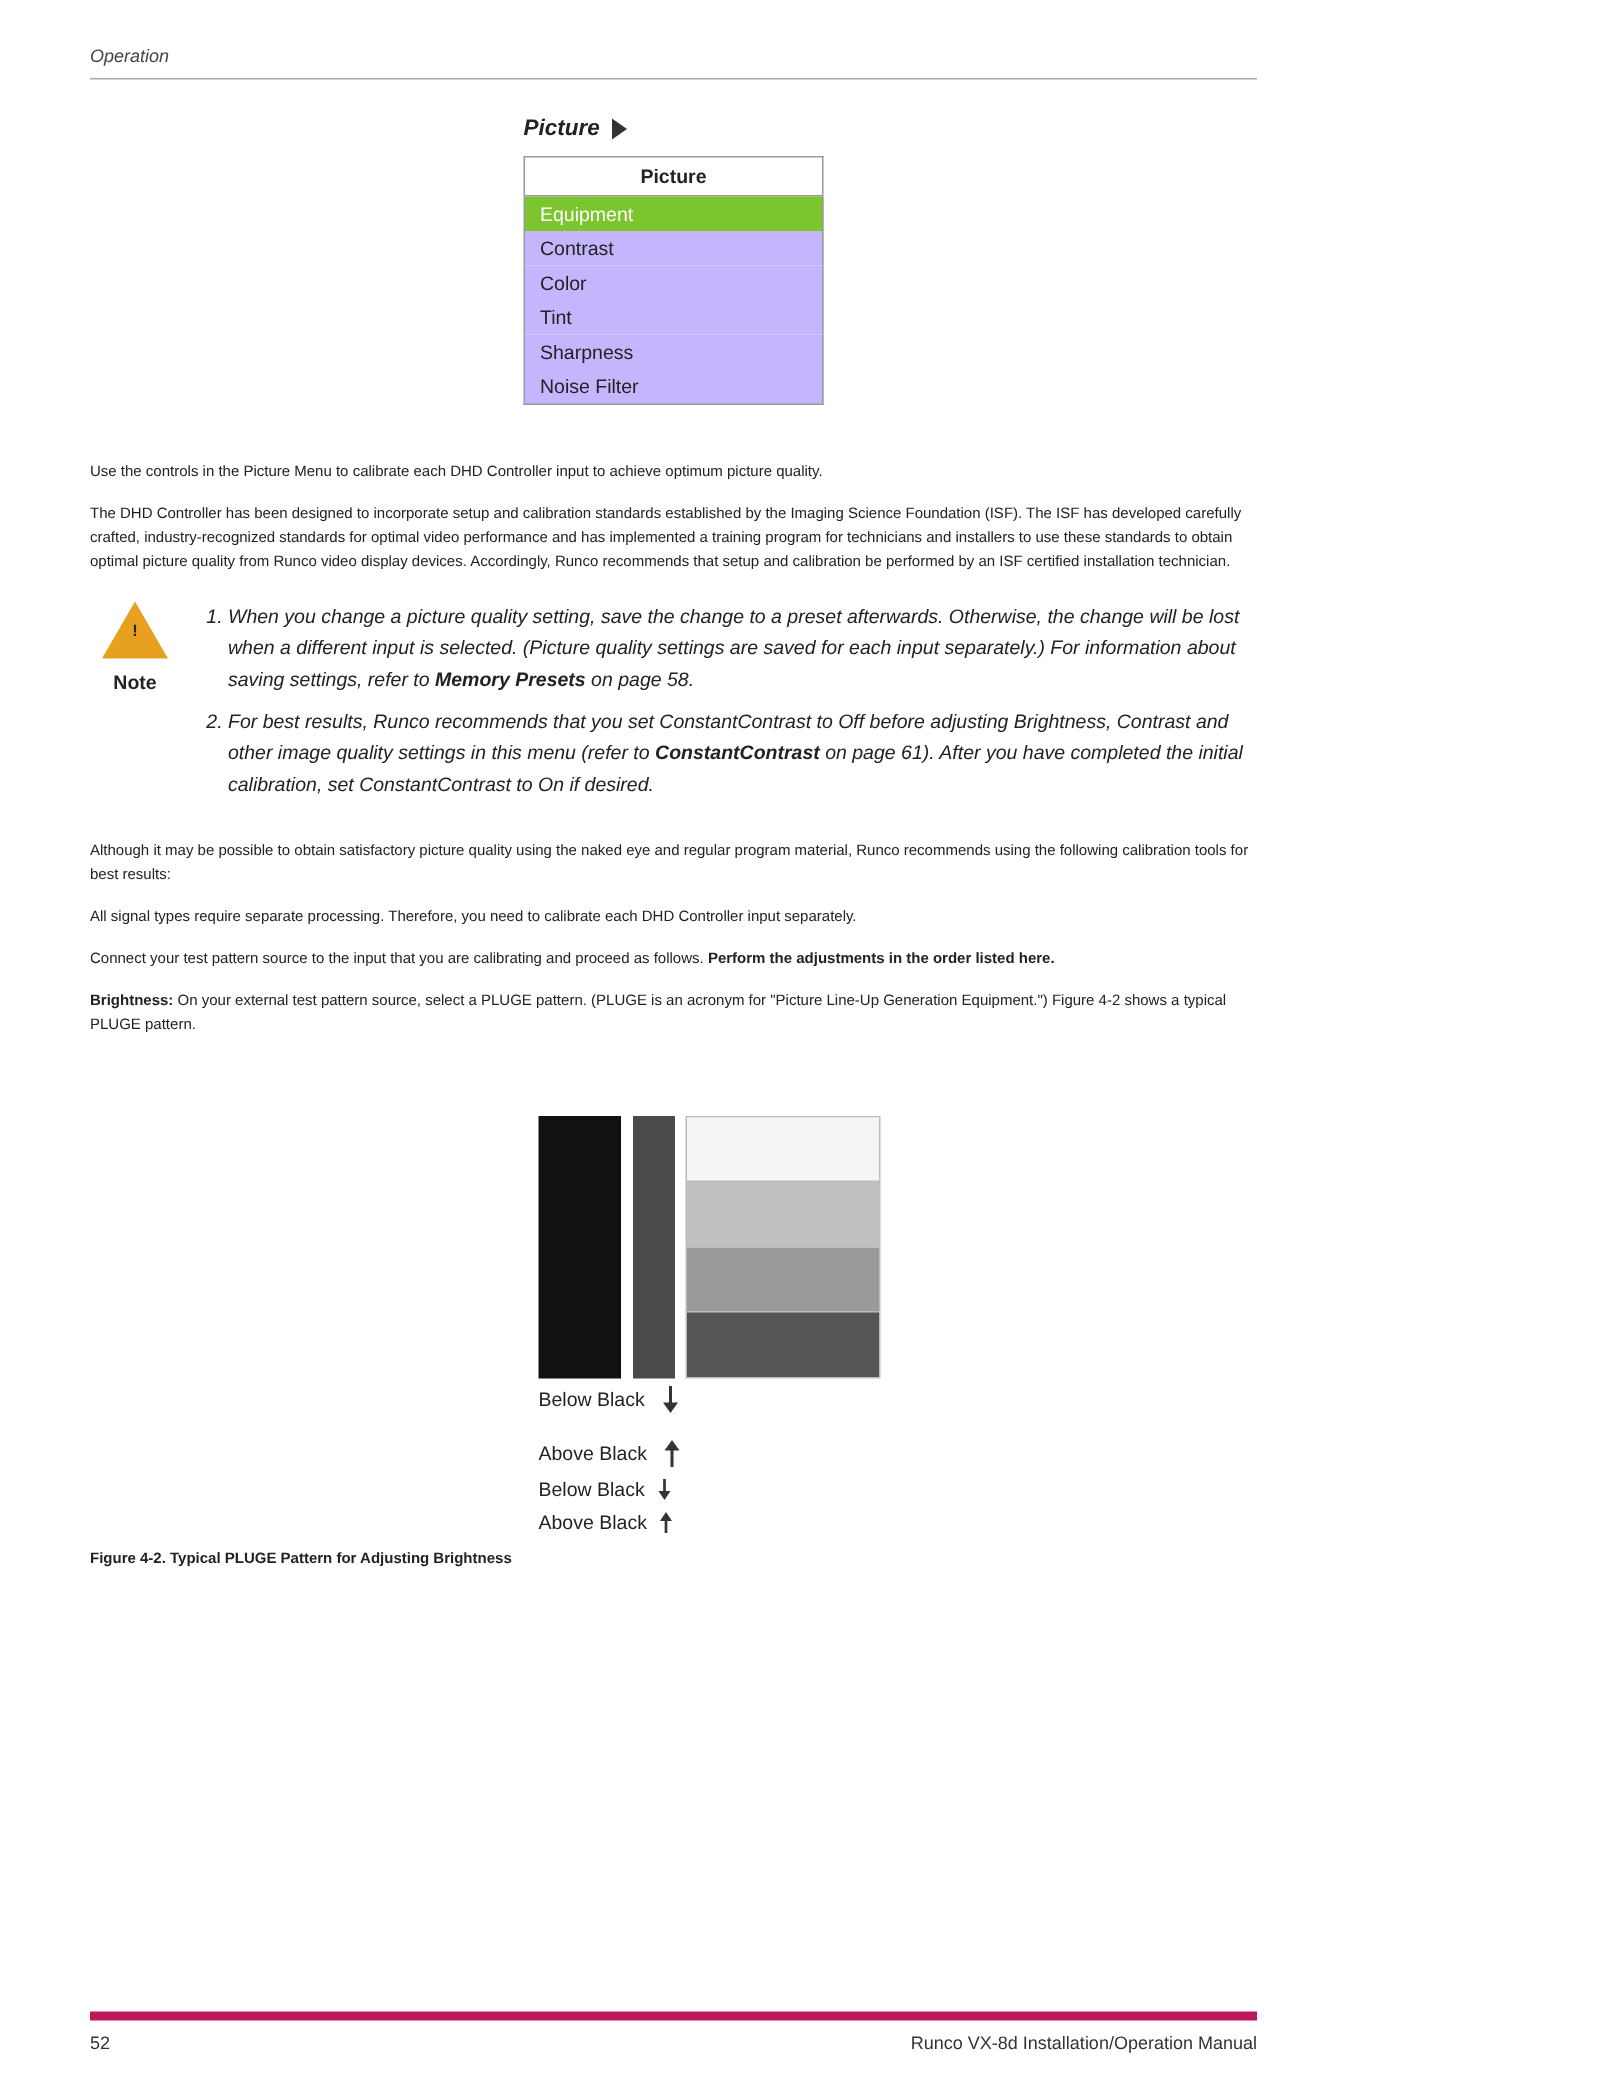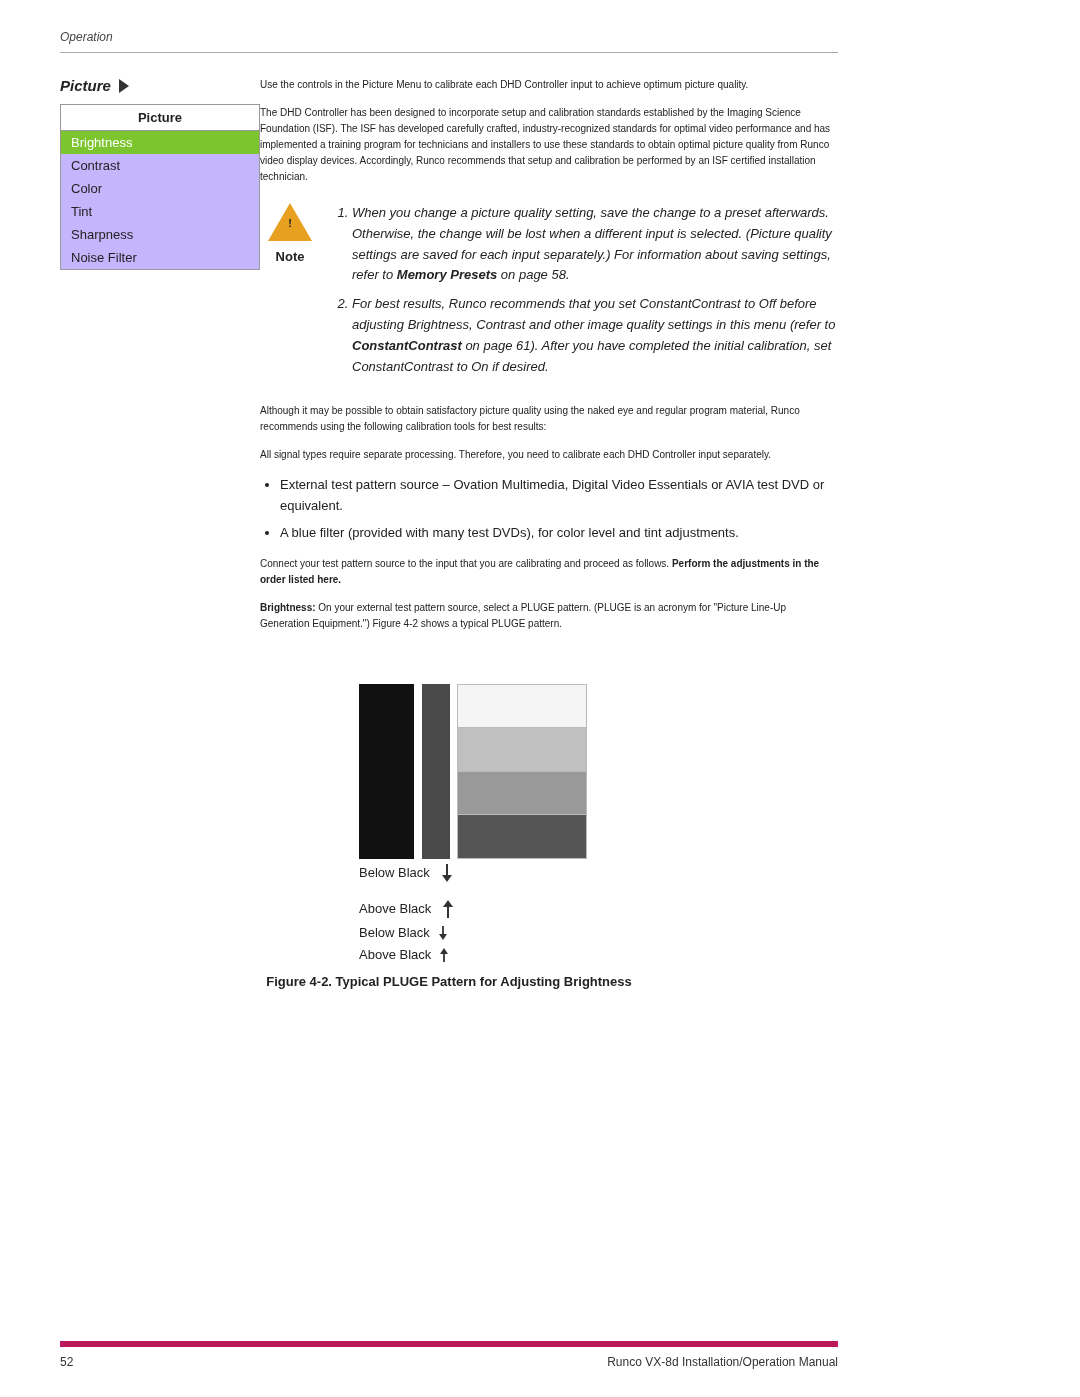--- a/index.html
+++ b/index.html
@@ -28,21 +28,23 @@
     }
 
     .top-divider {
       border: none;
       border-top: 1px solid #aaa;
       margin-bottom: 24px;
     }
 
     .main-content {
       display: flex;
-      align-items: flex-start;
+      gap: 30px;
+      align-items: center;
+      flex-direction: column;
     }
 
     .left-column {
       flex: 0 0 200px;
       min-width: 200px;
     }
 
     .right-column {
       flex: 1;
     }
@@ -175,22 +177,22 @@
       margin: 8px 0 12px 20px;
     }
 
     .bullet-list li {
       margin-bottom: 6px;
       line-height: 1.6;
     }
 
     
     .figure-caption {
-      text-align: center;
-      font-size: 13px;
+      text-align: left;
+      font-size: 10px;
       font-weight: bold;
       margin-top: 10px;
       margin-bottom: 4px;
     }
 
     
     .footer {
       position: absolute;
       bottom: 28px;
       left: 60px;
@@ -220,21 +222,21 @@
         <span class="picture-title-bold">Picture</span>
         <span class="arrow-right"></span>
       </div>
 
       <table class="menu-table">
         <tbody>
             <tr>
           <td class="menu-table-header">Picture</td>
         </tr>
         <tr>
-          <td class="menu-item active">Brightness</td>
+          <td class="menu-item active">Equipment</td>
         </tr>
         <tr>
           <td class="menu-item inactive">Contrast</td>
         </tr>
         <tr>
           <td class="menu-item inactive">Color</td>
         </tr>
         <tr>
           <td class="menu-item inactive">Tint</td>
         </tr>
@@ -271,24 +273,20 @@
               For best results, Runco recommends that you set ConstantContrast to Off before adjusting Brightness, Contrast and other image quality settings in this menu (refer to <b><i>ConstantContrast</i></b> on page 61). After you have completed the initial calibration, set ConstantContrast to On if desired.
             </li>
           </ol>
         </div>
       </div>
 
       <p class="para">Although it may be possible to obtain satisfactory picture quality using the naked eye and regular program material, Runco recommends using the following calibration tools for best results:</p>
 
       <p class="para">All signal types require separate processing. Therefore, you need to calibrate each DHD Controller input separately.</p>
 
-      <ul class="bullet-list">
-        <li>External test pattern source – Ovation Multimedia, Digital Video Essentials or AVIA test DVD or equivalent.</li>
-        <li>A blue filter (provided with many test DVDs), for color level and tint adjustments.</li>
-      </ul>
 
       <p class="para">
         <span>Connect your test pattern source to the input that you are calibrating and proceed as follows.</span>
         <strong>Perform the adjustments in the order listed here.</strong>
       </p>
 
       <p class="para">
         <strong>Brightness:</strong>
         <span> On your external test pattern source, select a PLUGE pattern. (PLUGE is an acronym for "Picture Line-Up Generation Equipment.") Figure 4-2 shows a typical PLUGE pattern.</span>
       </p>

